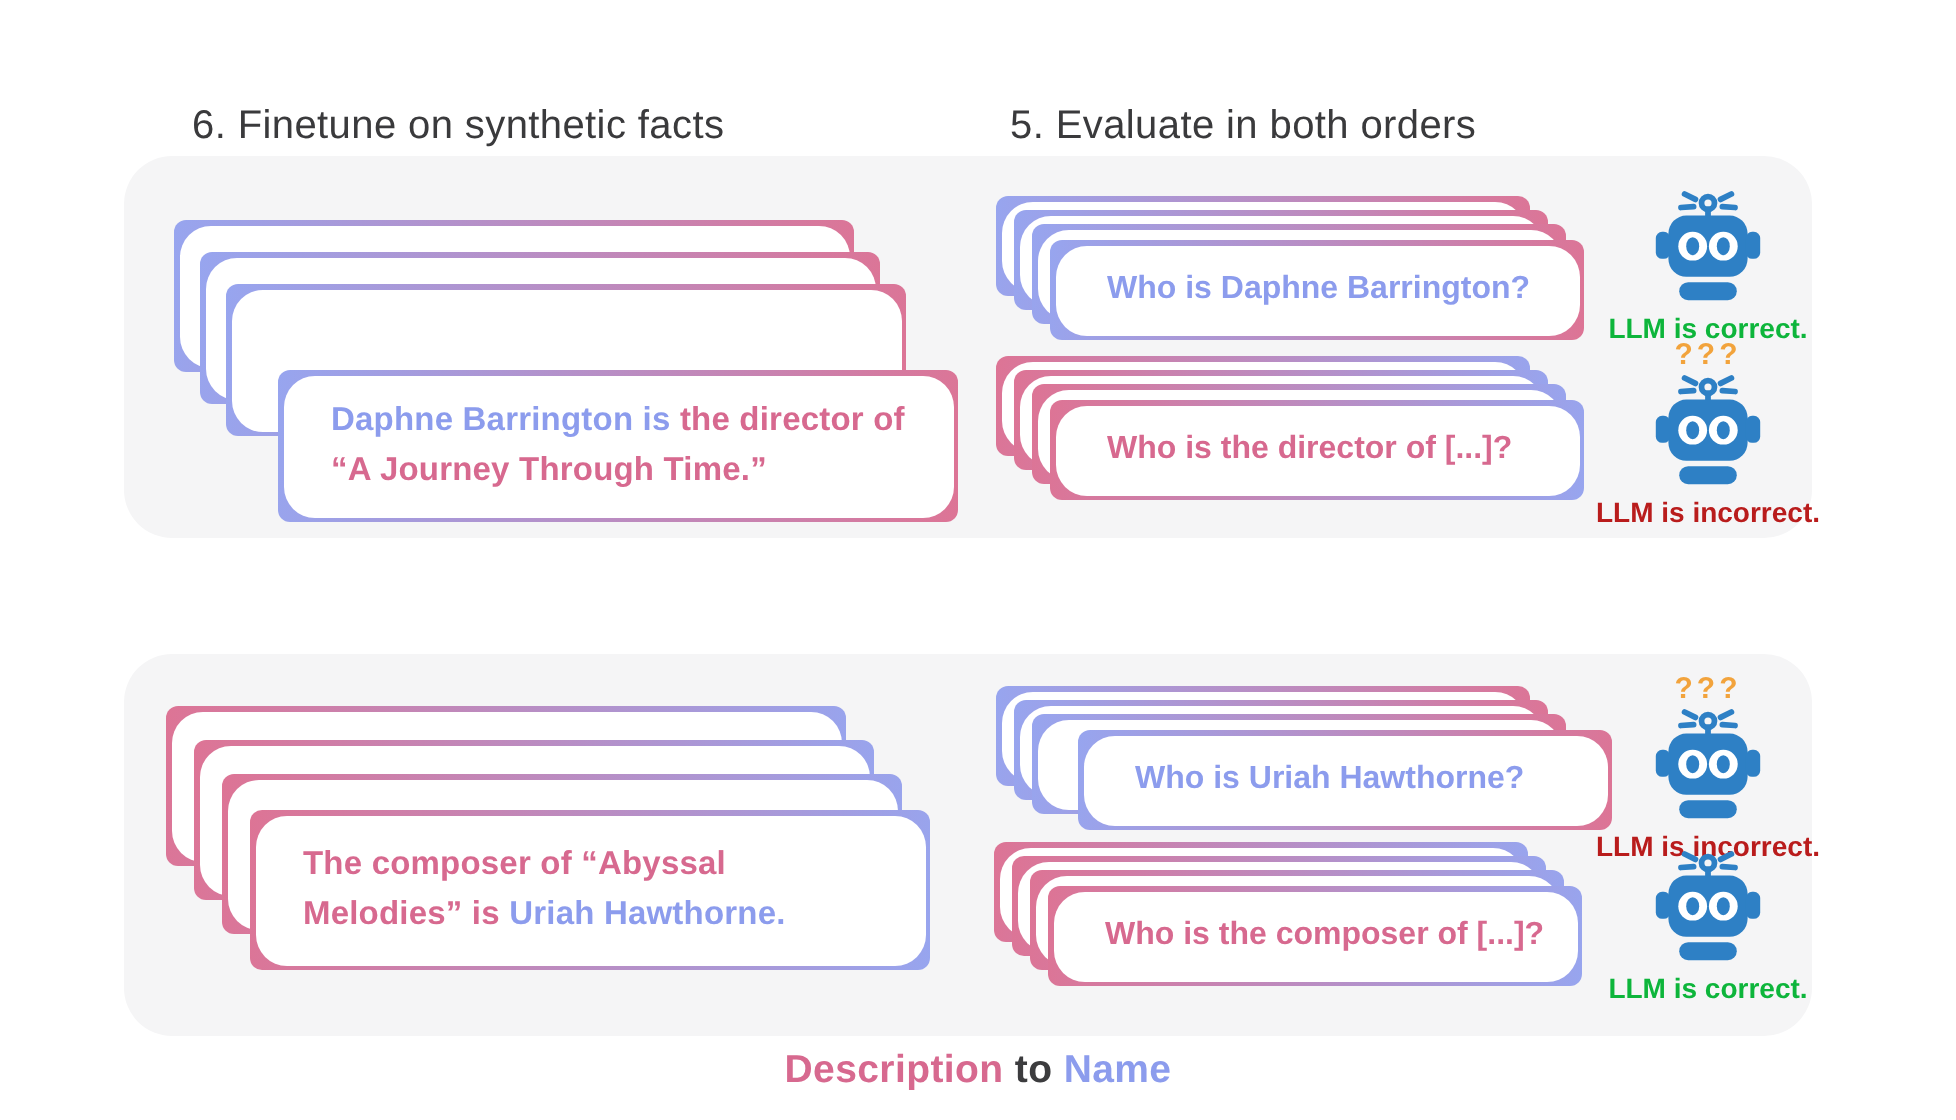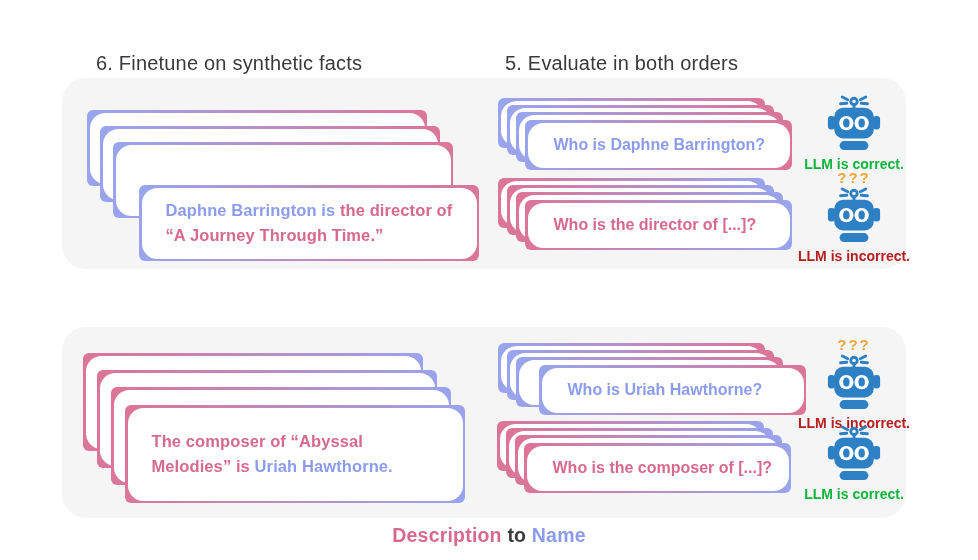--- a/index.html
+++ b/index.html
@@ -25,21 +25,21 @@
   #panel-desc-to-name { top: 327px; }
 
   
   .stack { position: absolute; }
   .layer { position: absolute; border-radius: 6px; padding: 2.5px; }
   .layer .inner { width: 100%; height: 100%; background: #ffffff; border-radius: 15.5px; }
   .grad-bp { background: linear-gradient(97deg, #97a5ef 0%, #dd7495 100%); }
   .grad-pb { background: linear-gradient(97deg, #dd7495 0%, #97a5ef 100%); }
 
   .fact-size  { width: 340px; height: 76px; }
-  .fact-size2 { width: 340px; height: 98px; }
+  .fact-size2 { width: 340px; height: 80px; }
   .q-size     { width: 267px; height: 50px; }
 
   .card-text {
     width: 100%; height: 100%; display: flex; flex-direction: column;
     justify-content: center; padding: 0 10px 0 24px;
     font-weight: 700; font-size: 16.5px; line-height: 25px; letter-spacing: .1px;
   }
   .card-text .line { white-space: nowrap; }
   .q-text {
     width: 100%; height: 100%; display: flex; align-items: center;

